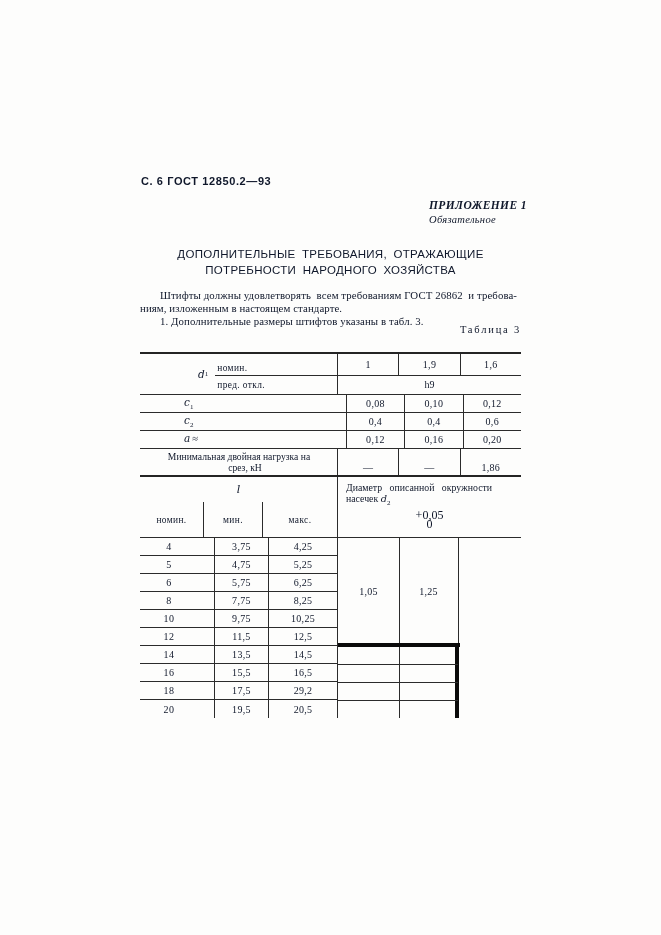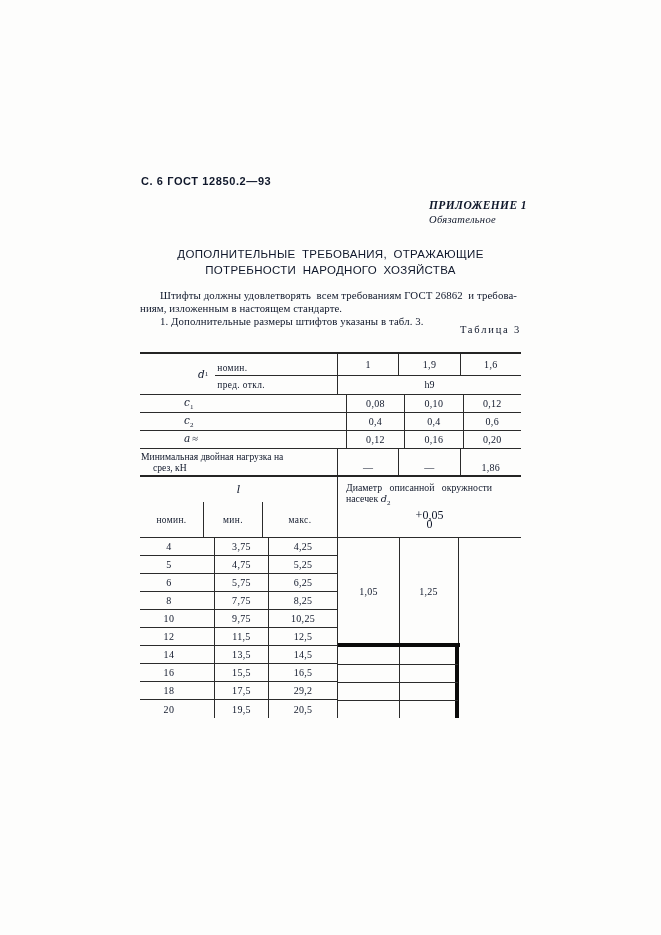--- a/index.html
+++ b/index.html
@@ -63,21 +63,21 @@
   .d1dev { height:18px; display:flex; align-items:center; padding-left:2px; font-size:9.4px; letter-spacing:0.4px; }
   .d1-vals { display:flex; flex-direction:column; }
   .d1-vals .vrow { height:22px; border-bottom:1px solid #2b2b2b; display:flex; }
   .h9row { height:17px; display:flex; align-items:center; justify-content:center; }
   .vc { flex:1; display:flex; align-items:center; justify-content:center; letter-spacing:0.3px; }
   .vbl { border-left:1px solid #2b2b2b; }
   .r-c { height:18px; border-bottom:1px solid #2b2b2b;gap:16px; }
   .r-c .lblcol { display:flex; align-items:center; padding-left:44px; font-size:10.5px; }
   .r-c .valcol { display:flex; }
   .suffix { margin-left:2px; }
-  .r-shear { height:26px; }
+  .r-shear { height:26px;text-align:center; }
   .r-shear .lblcol { padding:2px 0 0 1px; font-size:9.6px; line-height:11px; }
   .shear-l2 { padding-left:12px; }
   .r-shear .valcol { display:flex; }
   .r-shear .vc { align-items:flex-end; padding-bottom:2px; }
   
   .sec2head { display:flex; height:61px; border-bottom:1px solid #2b2b2b; }
   .sec2head .lblcol { display:flex; flex-direction:column; }
   .lrow { height:25px; display:flex; align-items:center; justify-content:center;
           font-family:"DejaVu Serif", serif; font-style:italic; font-size:11px; }
   .subrow { flex:1; display:flex; font-size:9.4px; letter-spacing:0.4px; }

